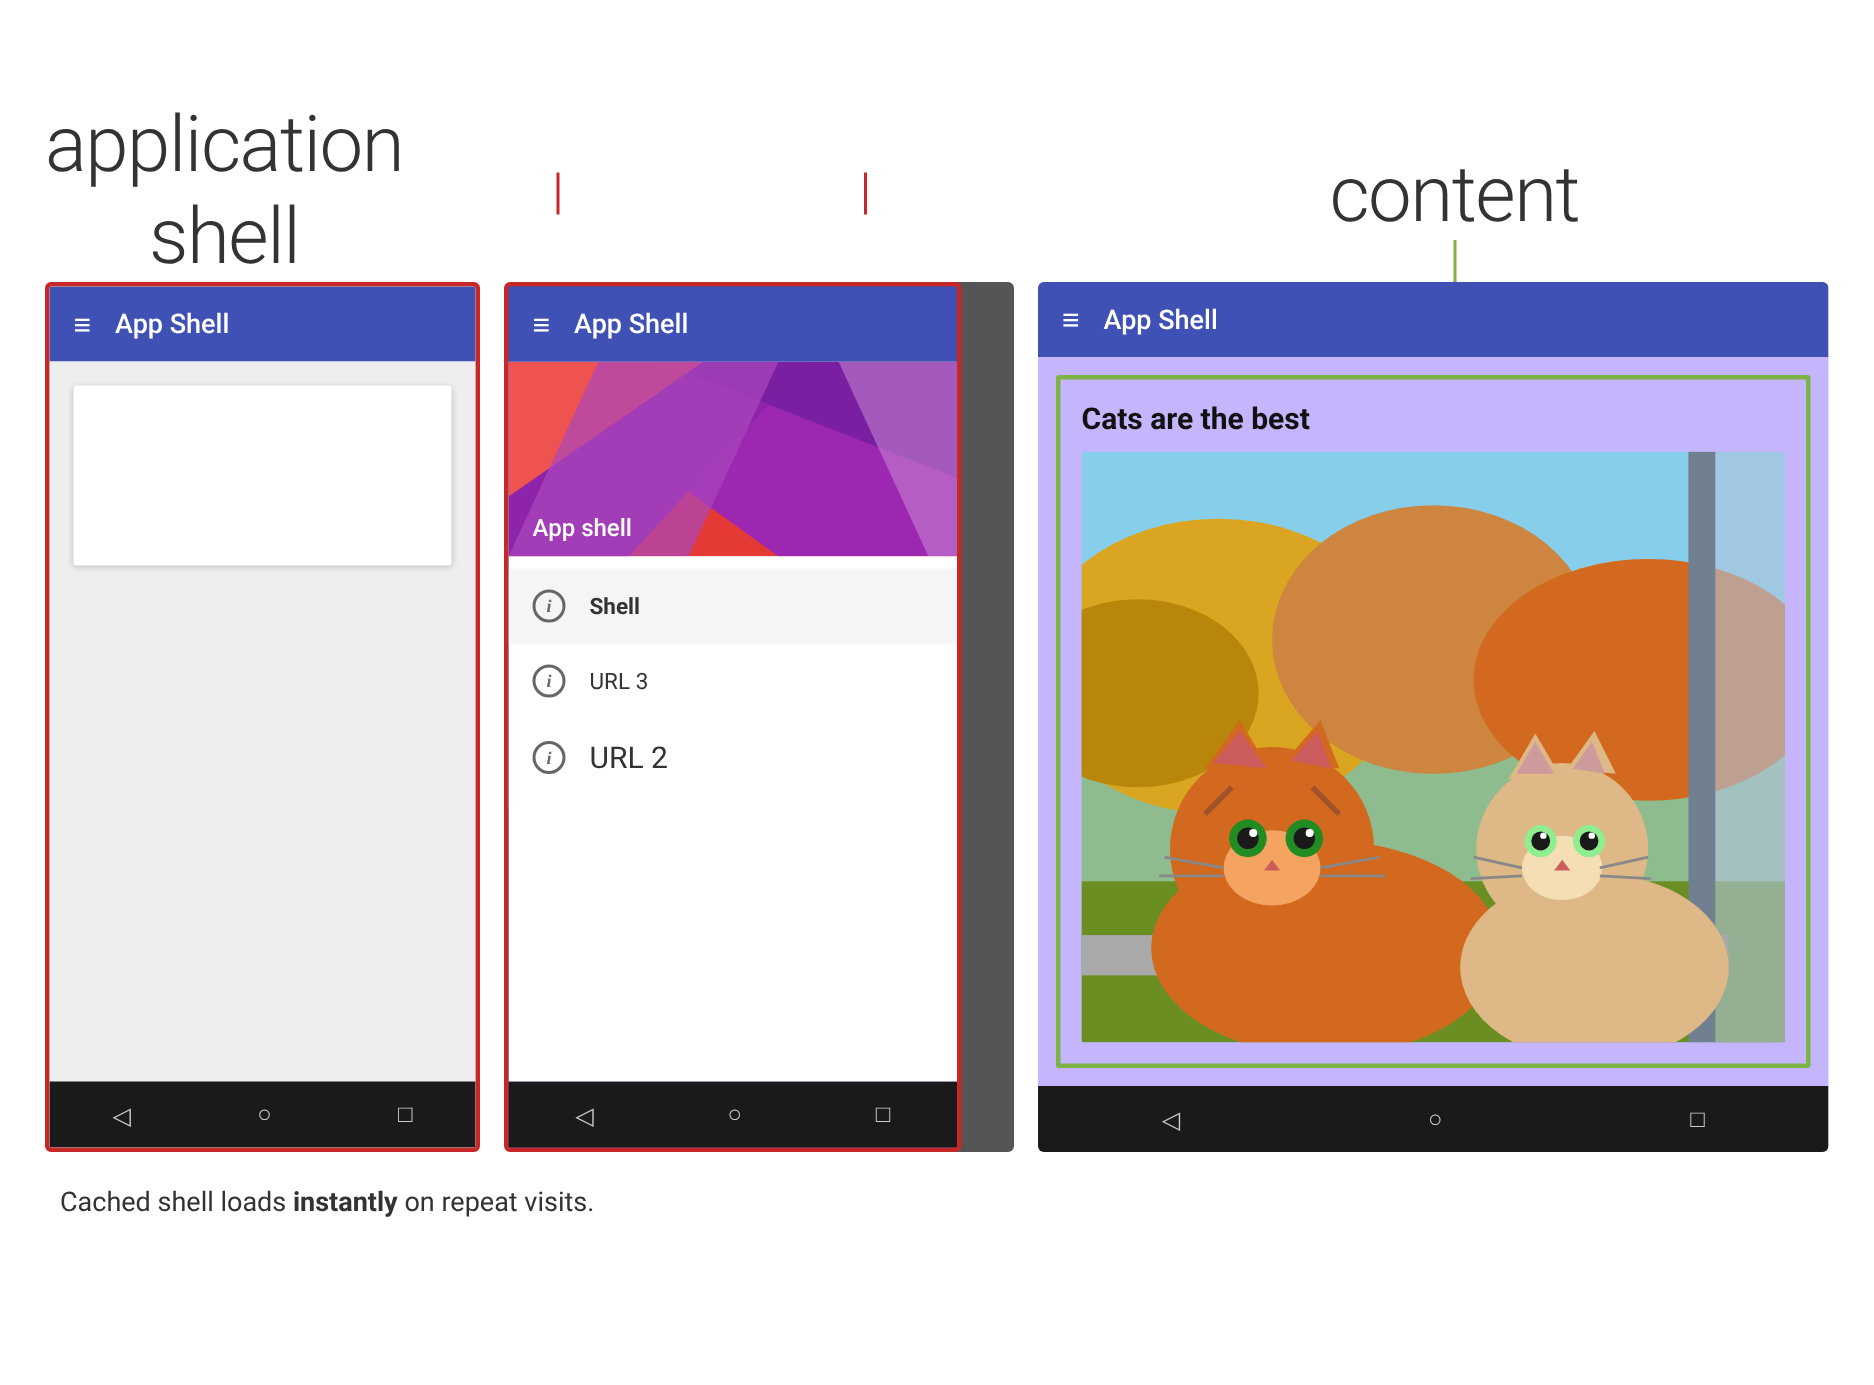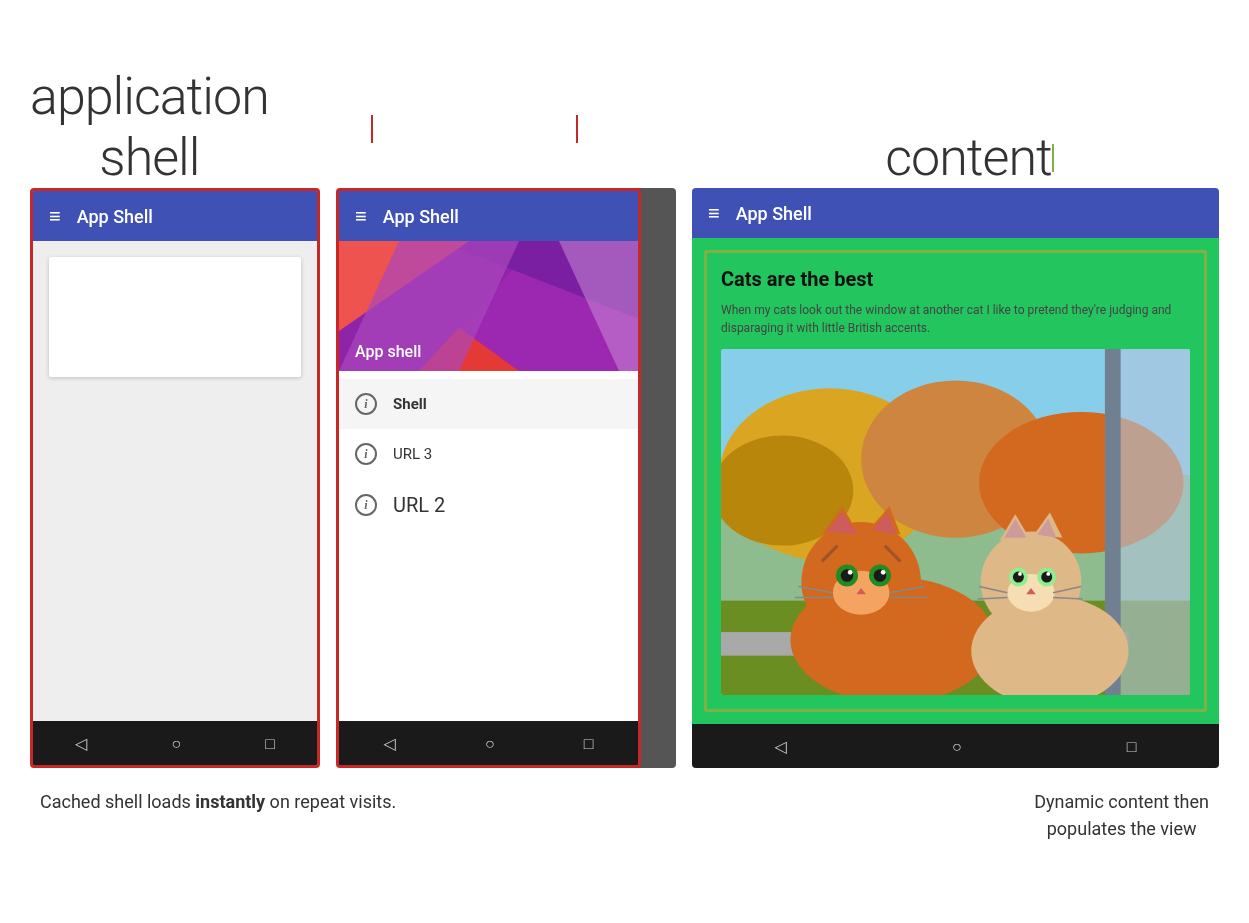--- a/index.html
+++ b/index.html
@@ -21,21 +21,21 @@
 
   <div style="flex:0 0 650px; display:flex; align-items:center;margin-top:36px;">
     <h1 style="font-size:52px; font-weight:300; color:#333; letter-spacing:-1px; text-align:center;">application shell</h1>
 
     <div style="display:flex; width:100%; justify-content:space-around; margin-top:4px;">
       <div style="width:2px; height:28px; background:#c62828;"></div>
       <div style="width:2px; height:28px; background:#c62828;"></div>
     </div>
   </div>
 
-  <div style="flex:1; display:flex; flex-direction:row; align-items:center; margin-left:40px;justify-content:center;">
+  <div style="flex:1; display:flex; flex-direction:column; align-items:center; margin-left:40px;">
     <h1 style="font-size:52px; font-weight:300; color:#333; letter-spacing:-1px; text-align:center;">content</h1>
     <div style="width:2px; height:28px; background:#7cb342;"></div>
   </div>
 </div>
 
 <div style="display:flex; width:100%; gap:16px; align-items:flex-start;">
 
   <div style="flex:0 0 290px; border:3px solid #c62828; border-radius:4px; overflow:hidden; display:flex; flex-direction:column; height:580px; background:#eeeeee;">
 
     <div style="background:#3f51b5; height:50px; display:flex; align-items:center; padding:0 16px; gap:16px; flex-shrink:0;">
@@ -111,24 +111,23 @@
     </div>
   </div>
 
   <div style="flex:1; border-radius:4px; overflow:hidden; display:flex; flex-direction:column; height:580px; background:#e0e0e0;">
 
     <div style="background:#3f51b5; height:50px; display:flex; align-items:center; padding:0 16px; gap:16px; flex-shrink:0;">
       <span style="color:white; font-size:20px;">≡</span>
       <span style="color:white; font-size:18px; font-weight:500;">App Shell</span>
     </div>
 
-    <div style="background:#22c55e; flex:1; padding:12px;">
+    <div style="background:#c4b5fd; flex:1; padding:12px;">
       <div style="border:3px solid #7cb342; border-radius:2px; padding:14px; height:100%; display:flex; flex-direction:column;">
         <h2 style="font-size:20px; font-weight:700; color:#111; margin-bottom:10px;">Cats are the best</h2>
-        <p style="font-size:12px; color:#444; line-height:1.5; margin-bottom:12px;">When my cats look out the window at another cat I like to pretend they're judging and disparaging it with little British accents.</p>
 
         <div style="flex:1; border-radius:2px; overflow:hidden; position:relative; min-height:200px;">
           <svg width="100%" height="100%" viewBox="0 0 320 220" preserveAspectRatio="xMidYMid slice">
 
             <rect width="320" height="220" fill="#87CEEB"></rect>
 
             <rect x="0" y="80" width="320" height="140" fill="#8FBC8F"></rect>
 
             <rect x="0" y="160" width="320" height="60" fill="#6B8E23"></rect>
 
@@ -205,17 +204,13 @@
       <span style="color:#ccc; font-size:16px;">□</span>
     </div>
   </div>
 
 </div>
 
 <div style="display:flex; width:100%; justify-content:space-between; align-items:flex-start; margin-top:20px; padding:0 10px;">
   <p style="font-size:18px; color:#333; max-width:460px; line-height:1.5;">
     Cached shell loads <strong style="font-weight:700;">instantly</strong> on repeat visits.
   </p>
-  <div style="font-size:18px; color:#333; max-width:320px; text-align:center; line-height:1.5;">
-    <span>Dynamic content then</span><br>
-    <span>populates the view</span>
-  </div>
 </div>
 
 </body></html>

